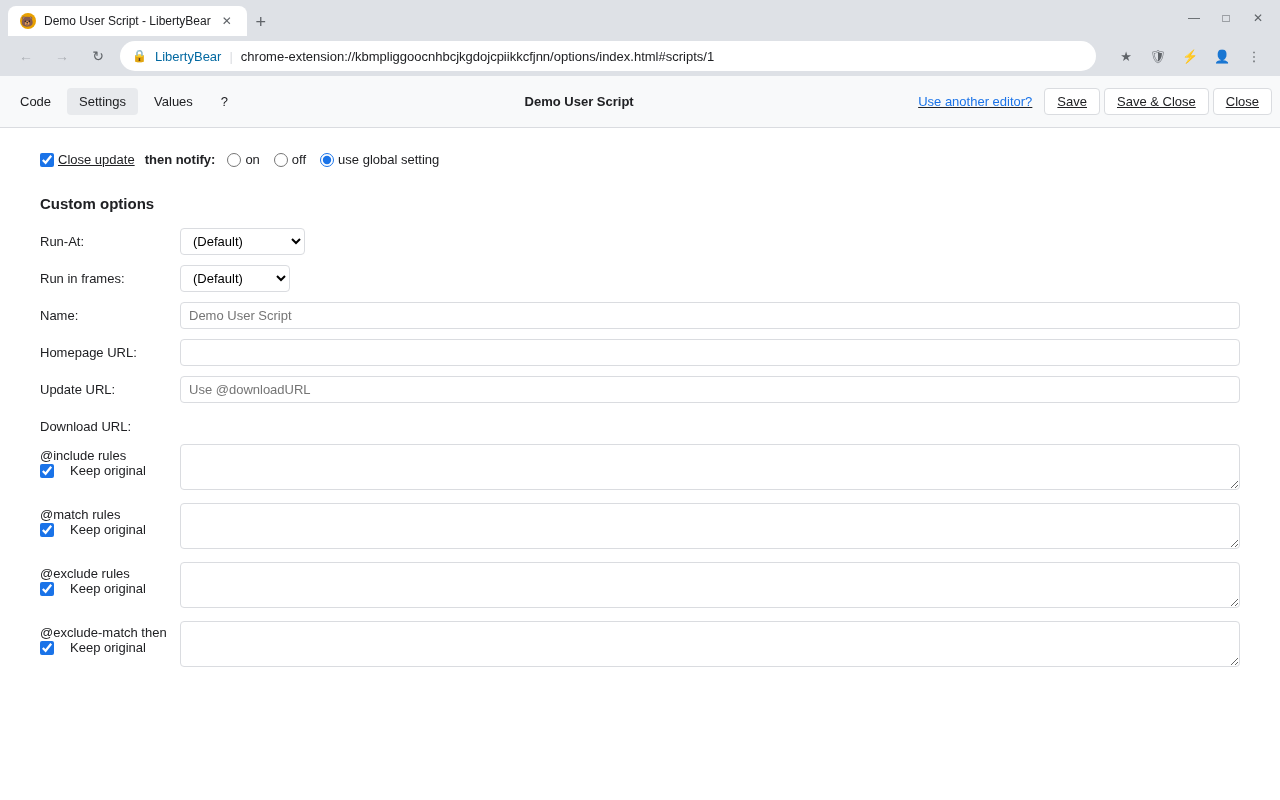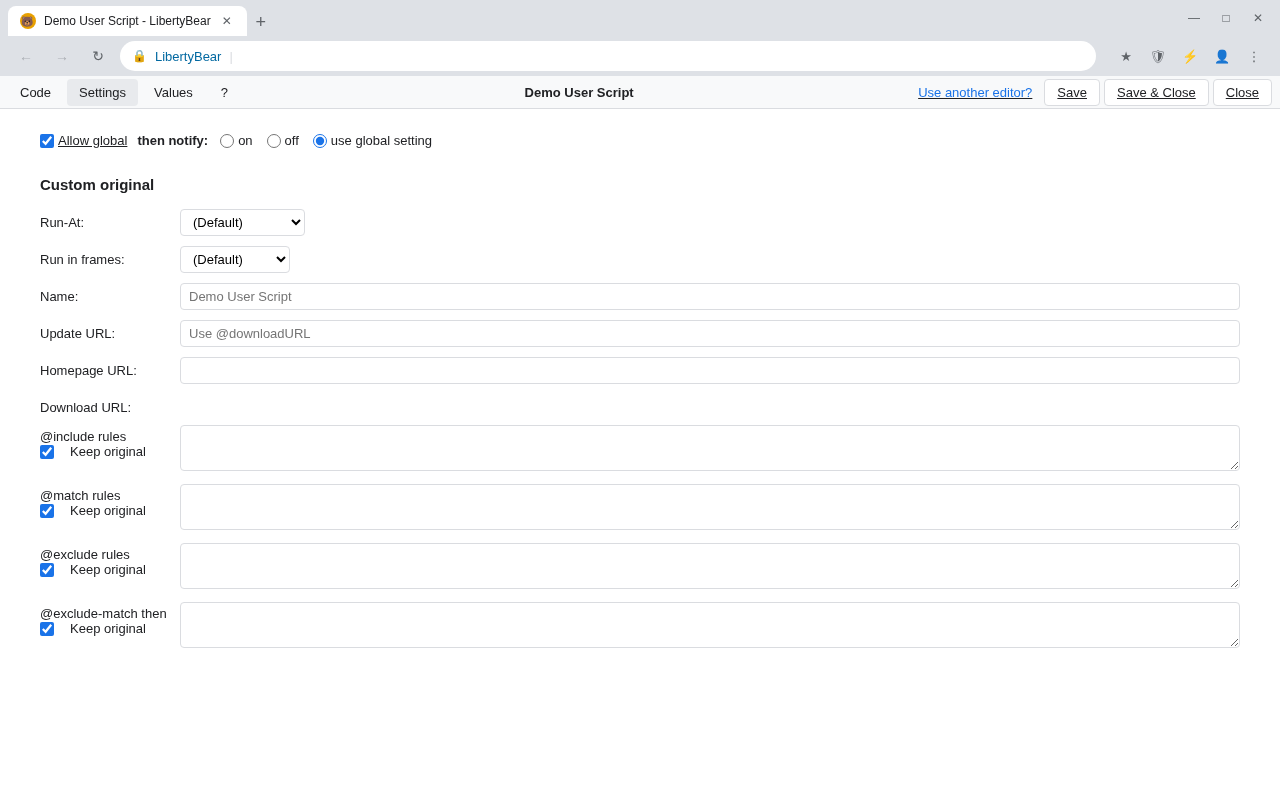--- a/index.html
+++ b/index.html
@@ -24,21 +24,21 @@
     .nav-btn { width: 28px; height: 28px; border-radius: 50%; display: flex; align-items: center; justify-content: center; cursor: pointer; color: #5f6368; font-size: 14px; }
     .nav-btn.disabled { opacity: 0.4; cursor: default; }
     .address-input-wrap { flex: 1; background: #ffffff; border-radius: 20px; height: 30px; display: flex; align-items: center; padding: 0 12px; gap: 8px; }
     .lock-icon { color: #5f6368; font-size: 12px; }
     .site-label { color: #0369a1; font-size: 13px; font-weight: 500; }
     .address-text { color: #202124; font-size: 13px; flex: 1; }
     .address-actions { display: flex; gap: 4px; margin-left: 8px; }
     .addr-btn { width: 28px; height: 28px; border-radius: 50%; display: flex; align-items: center; justify-content: center; cursor: pointer; color: #5f6368; }
 
     
-    .editor-toolbar { height: 33px; background: #f8f9fa; border-bottom: 1px solid #dadce0; display: flex; align-items: center; padding: 0 8px; gap: 4px; }
+    .editor-toolbar { height: 52px; background: #f8f9fa; border-bottom: 1px solid #dadce0; display: flex; align-items: center; padding: 0 8px; gap: 4px; }
     .editor-tab { padding: 6px 12px; font-size: 13px; cursor: pointer; border-radius: 4px; color: #202124; }
     .editor-tab.active { background: #e8eaed; font-weight: 500; }
     .editor-title { flex: 1; text-align: center; font-weight: 600; font-size: 13px; }
     .editor-actions { display: flex; gap: 4px; align-items: center; text-decoration: underline; }
     .use-editor-link { color: #1a73e8; text-decoration: none; font-size: 13px; margin-right: 8px; cursor: pointer; }
     .toolbar-btn { padding: 5px 12px; font-size: 13px; border: 1px solid #dadce0; background: #fff; border-radius: 4px; cursor: pointer; color: #202124; }
     .toolbar-btn.close-btn { padding: 5px 12px; }
 
     
     .main-content { flex: 1; background: #ffffff; overflow-y: auto; padding: 24px 40px; }
@@ -91,20 +91,21 @@
   </div>
 
   <div class="address-bar">
     <div class="nav-btn disabled">←</div>
     <div class="nav-btn disabled">→</div>
     <div class="nav-btn">↻</div>
     <div class="address-input-wrap">
       <span class="lock-icon">🔒</span>
       <span class="site-label">LibertyBear</span>
       <span style="color:#dadce0;">|</span>
+      <span class="address-text">chrome-extension://kbmpliggoocnhbcjkgdojcpiikkcfjnn/options/index.html#scripts/1</span>
     </div>
     <div class="address-actions">
       <div class="addr-btn">★</div>
       <div class="addr-btn">🛡</div>
       <div class="addr-btn">⚡</div>
       <div class="addr-btn">👤</div>
       <div class="addr-btn">⋮</div>
     </div>
   </div>
 
@@ -121,42 +122,42 @@
       <button class="toolbar-btn close-btn">Close</button>
     </div>
   </div>
 
   <div class="main-content">
 
     <div class="script-settings">
       <div class="allow-update-row">
         <label class="checkbox-label">
           <input type="checkbox" checked="" style="">
-          <span class="allow-update-text">Allow global</span>
+          <span class="allow-update-text">Close update</span>
         </label>
         <span class="notify-text" style="margin-left:4px;font-weight:bold;">then notify:</span>
         <div class="radio-group">
           <label class="radio-option">
             <input type="radio" name="notify" style="">
             <span>on</span>
           </label>
           <label class="radio-option">
             <input type="radio" name="notify" style="">
             <span>off</span>
           </label>
           <label class="radio-option">
             <input type="radio" name="notify" checked="" style="">
             <span>use global setting</span>
           </label>
         </div>
       </div>
     </div>
 
     <div class="custom-metadata">
-      <div class="section-title">Custom original</div>
+      <div class="section-title">Custom options</div>
 
       <div class="metadata-row">
         <div class="metadata-label">Run-At:</div>
         <div class="metadata-control">
           <select>
             <option>(Default)</option>
             <option>document-start</option>
             <option>document-end</option>
             <option>document-idle</option>
           </select>
@@ -175,34 +176,34 @@
       </div>
 
       <div class="metadata-row">
         <div class="metadata-label">Name:</div>
         <div class="metadata-control">
           <input type="text" placeholder="Demo User Script" style="">
         </div>
       </div>
 
       <div class="metadata-row">
+        <div class="metadata-label">Homepage URL:</div>
+        <div class="metadata-control">
+          <input type="text" placeholder="" style="">
+        </div>
+      </div>
+
+      <div class="metadata-row">
         <div class="metadata-label">Update URL:</div>
         <div class="metadata-control">
           <input type="text" placeholder="Use @downloadURL" style="">
         </div>
       </div>
 
       <div class="metadata-row">
-        <div class="metadata-label">Homepage URL:</div>
-        <div class="metadata-control">
-          <input type="text" placeholder="" style="">
-        </div>
-      </div>
-
-      <div class="metadata-row">
         <div class="metadata-label">Download URL:</div>
       </div>
 
       <div class="rules-row">
         <div class="rules-label-area">
           <span class="rules-at-label">@include rules</span>
           <label class="rules-keep-original">
             <input type="checkbox" checked="" style="">
             <span>Keep original</span>
           </label>

